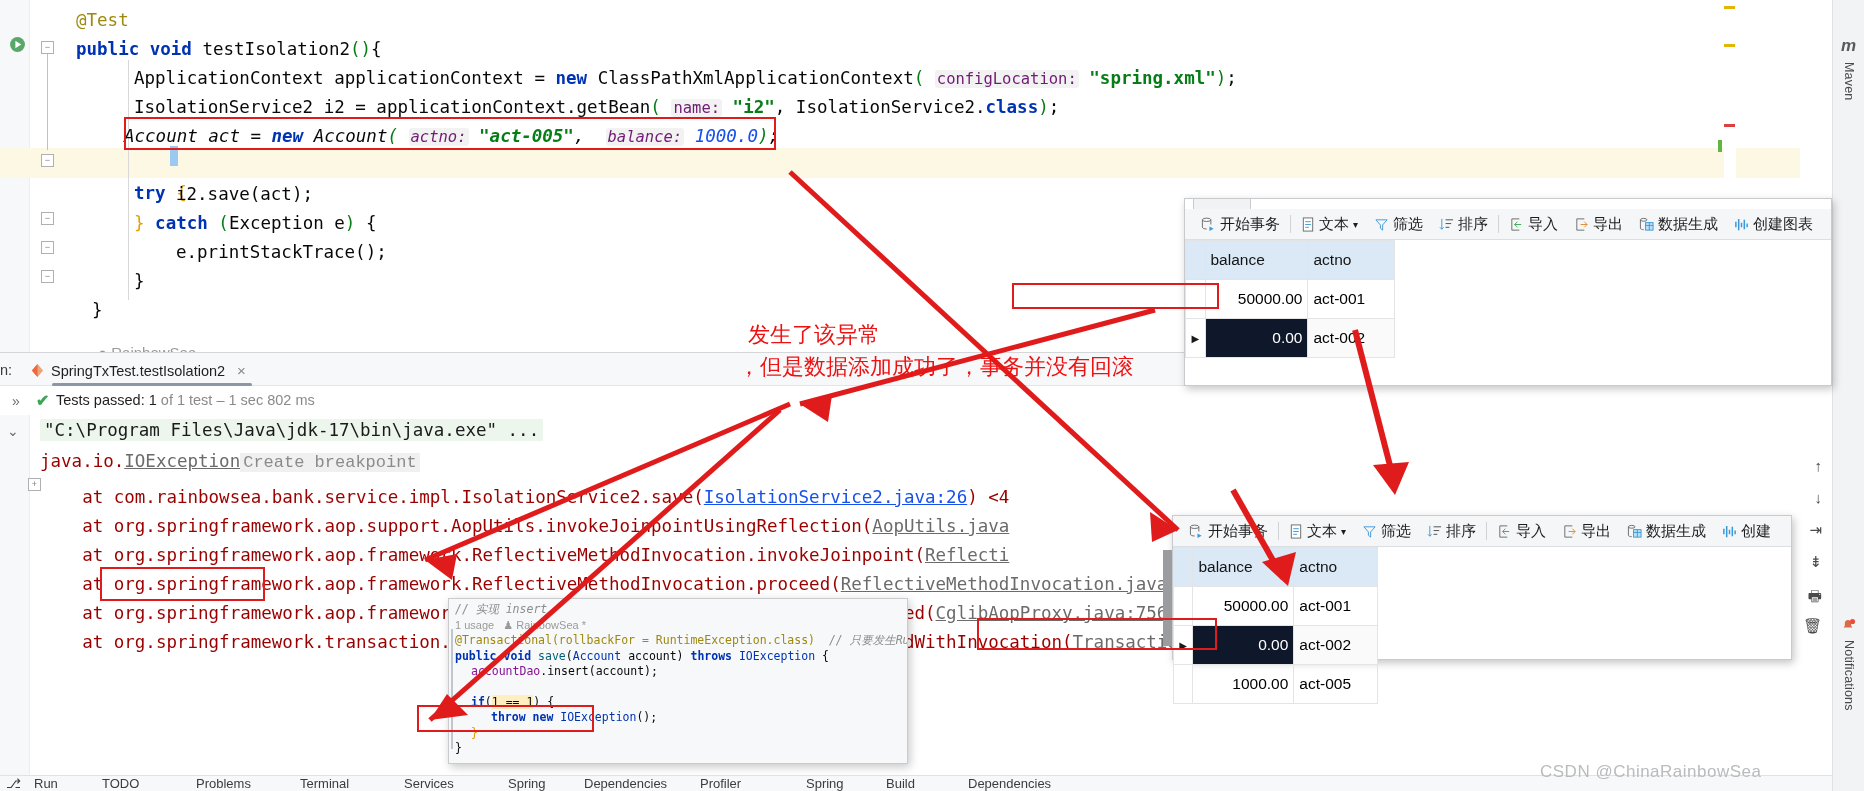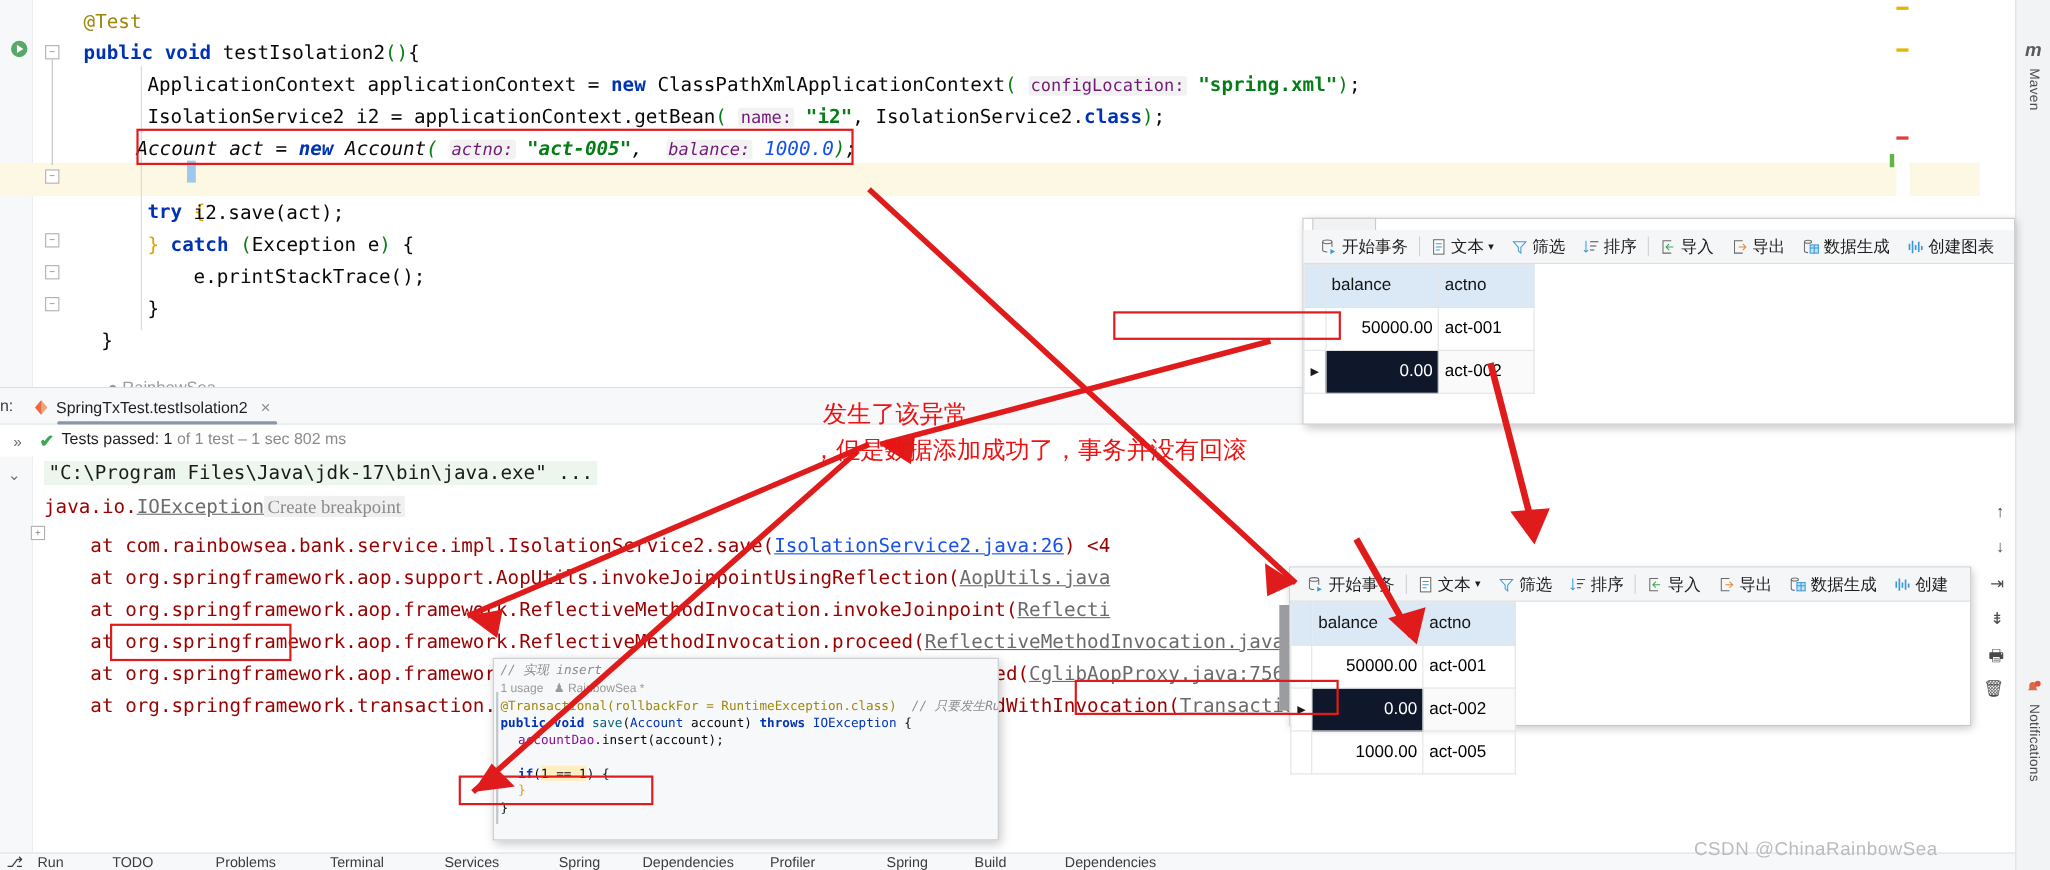--- a/index.html
+++ b/index.html
@@ -60,21 +60,21 @@
 
   .console { position:absolute; left:0; top:62px; width:1832px; height:377px;
              background:#ffffff; overflow:hidden; }
   .consgutter { position:absolute; left:0; top:0; width:30px; height:377px; background:#f7f8fa;
                 border-right:1px solid #eceef0; }
   .cline { position:absolute; left:40px; font-family:"DejaVu Sans Mono", monospace;
            font-size:17.5px; white-space:pre; color:#9b0000; }
   .cmdline { color:#1a1a1a; background:#edf6ed; }
   .link { color:#6b6b6b; text-decoration:underline; }
   .link-b { color:#1750eb; text-decoration:underline; }
-  .greylbl { color:#8b8b8b; background:#f0f0f0; font-family:Liberation Serif, serif;
+  .greylbl { color:#8b8b8b; background:#f0f0f0; font-family:Liberation Mono, monospace;
              font-size:17px; padding:0 3px;}
 
   
   .dbpanel { position:absolute; background:#ffffff; border:1px solid #c8cacd;
              box-shadow:2px 3px 8px rgba(0,0,0,.23); }
   .dbtabstub { position:absolute; top:-1px; height:12px; background:#f1f2f4;
                border:1px solid #c8cacd; border-bottom:none; }
   .dbtoolbar { position:absolute; left:0; width:100%; height:31px; background:#f5f6f7;
                border-bottom:1px solid #dcdee1; display:flex; align-items:center;
                padding-left:8px; overflow:hidden; }
@@ -101,21 +101,21 @@
   .t-kw { color:#0033b3; font-weight:bold; }
   .t-cls { color:#0033b3; }
   .t-fld { color:#871094; }
   .t-cmt { color:#8c8c8c; font-style:italic; }
   .t-hl { background:#ffefc0; }
   .tbar { position:absolute; left:2px; width:2px; background:#c0c6cc; }
 
   
   .redbox { position:absolute; border:2px solid #e01b1b; }
   .annot-text { position:absolute; color:#ee1111; font-size:22px;
-                font-family:Liberation Serif, serif; line-height:30px; white-space:pre;margin-top:40px; }
+                font-family:Liberation Mono, monospace; line-height:30px; white-space:pre; }
   svg.arrows { position:absolute; left:0; top:0; width:1864px; height:791px;
                pointer-events:none; }
 
   .watermark { position:absolute; font-size:17px; color:#b9bbbd; letter-spacing:.5px; }
   .bottombar { position:absolute; left:0; bottom:0; width:1832px; height:16px;
                background:#f7f8fa; border-top:1px solid #e0e2e5; overflow:hidden; }
   .bb-item { position:absolute; bottom:0px; font-size:13px; color:#3c3c3c;
              display:flex; align-items:center; gap:4px; white-space:nowrap; }
 
   .rt-icon { position:absolute; right:10px; color:#4a4a4a; font-size:15px; }
@@ -437,20 +437,21 @@
 
   <div class="tooltip" style="left:448px; top:598px; width:460px; height:166px;">
     <div class="tbar" style="top:30px; height:120px;"></div>
     <div class="tline t-cmt" style="color:#8c8c8c;">// 实现 insert</div>
     <div class="tline"><span class="t-grey">1 usage</span><span class="t-grey">   ♟ </span><span class="t-grey">RainbowSea *</span></div>
     <div class="tline"><span class="t-anno">@Transactional(rollbackFor = RuntimeException.class)</span><span class="t-cmt">  </span><span class="t-cmt">// 只要发生Run</span></div>
     <div class="tline"><span class="t-kw">public void </span><span style="color:#00627a;">save</span>(<span class="t-cls">Account</span> account) <span class="t-kw">throws</span> <span class="t-cls">IOException</span> {</div>
     <div class="tline" style="padding-left:22px;"><span class="t-fld">accountDao</span>.insert(account);</div>
     <div class="tline" style="height:15px;">&nbsp;</div>
     <div class="tline" style="padding-left:22px;"><span class="t-kw">if</span>(<span class="t-hl">1 == 1</span>) {</div>
+    <div class="tline" style="padding-left:42px;"><span class="t-kw">throw new</span> <span class="t-cls">IOException</span>();</div>
     <div class="tline" style="padding-left:22px; color:#e0a000;">}</div>
     <div class="tline" style="padding-left:6px;">}</div>
   </div>
 
   <div class="redbox" style="left:124px; top:117px; width:652px; height:33px;"></div>
   <div class="redbox" style="left:1012px; top:283px; width:207px; height:26px;"></div>
   <div class="redbox" style="left:100px; top:567px; width:165px; height:34px;"></div>
   <div class="redbox" style="left:417px; top:705px; width:177px; height:27px;"></div>
   <div class="redbox" style="left:977px; top:618px; width:240px; height:32px;"></div>
 

